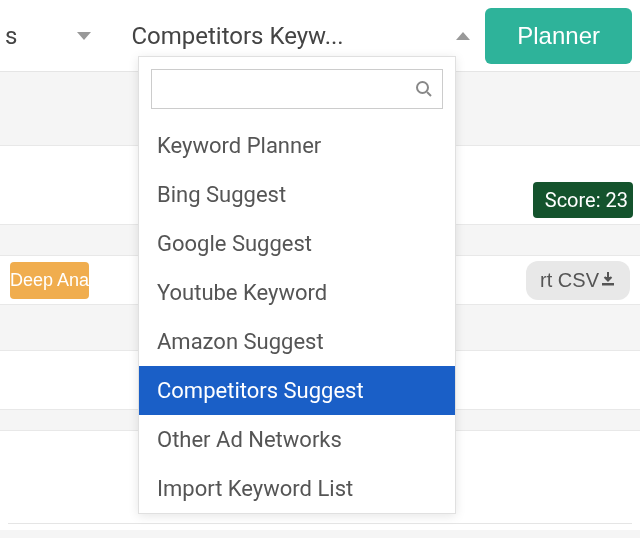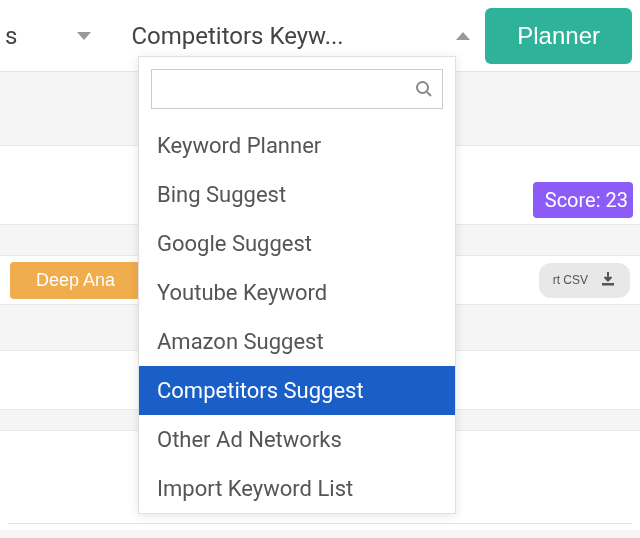--- a/index.html
+++ b/index.html
@@ -73,21 +73,21 @@
       padding: 0 32px;
       font-size: 24px;
       border-radius: 6px;
       cursor: pointer;
       margin-right: 8px;
     }
     .score-badge {
       position: absolute;
       right: 7px;
       top: 182px;
-      background: #8b5cf6;
+      background: #14532d;
       color: #fff;
       padding: 6px 5px 6px 12px;
       border-radius: 4px;
       font-size: 20px;
     }
     .bg-row {
       position: absolute;
       top: 255px;
       left: 0;
       right: 0;
@@ -97,37 +97,37 @@
       padding: 0 10px;
       background: #fff;
       height: 50px;
       border-top: 1px solid #e8e8e8;
       border-bottom: 1px solid #e8e8e8;
     }
     .deep-btn {
       background: #f0ad4e;
       color: #fff;
       border: none;
-      padding: 8px 26px;
+      padding: 8px 0;
       border-radius: 4px;
       font-size: 18px;
       font-weight: 500;
       cursor: pointer;
     }
     .export-btn {
       background: #e8e8e8;
       color: #555;
       border: none;
       padding: 8px 14px;
       border-radius: 12px;
-      font-size: 12px;
-      cursor: pointer;
-      display: flex;
-      align-items: center;
-      gap: 12px;
+      font-size: 20px;
+      cursor: pointer;
+      display: flex;
+      align-items: center;
+      gap: 1px;
     }
     .download-icon {
       font-weight: bold;
     }
     .bg-stripe {
       position: absolute;
       top: 350px;
       left: 0;
       right: 0;
       height: 60px;

